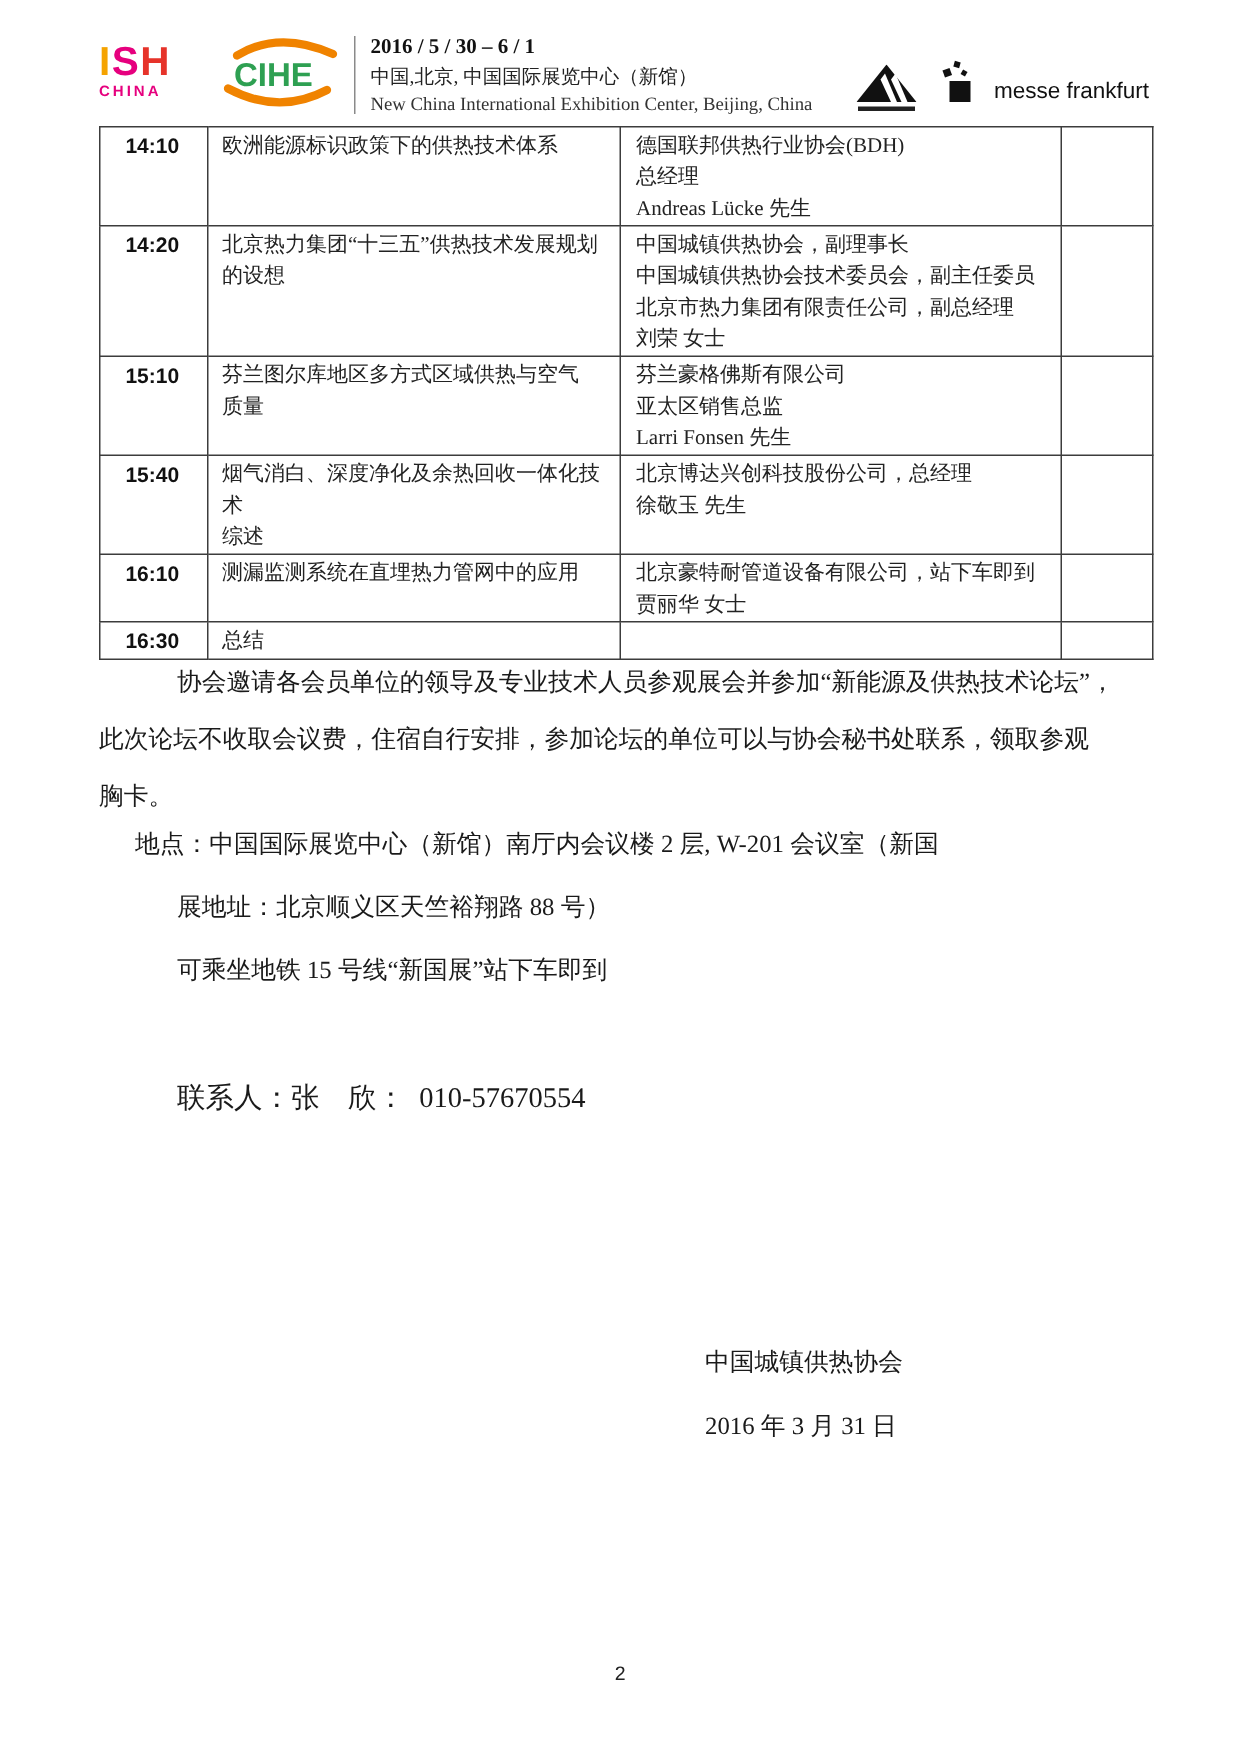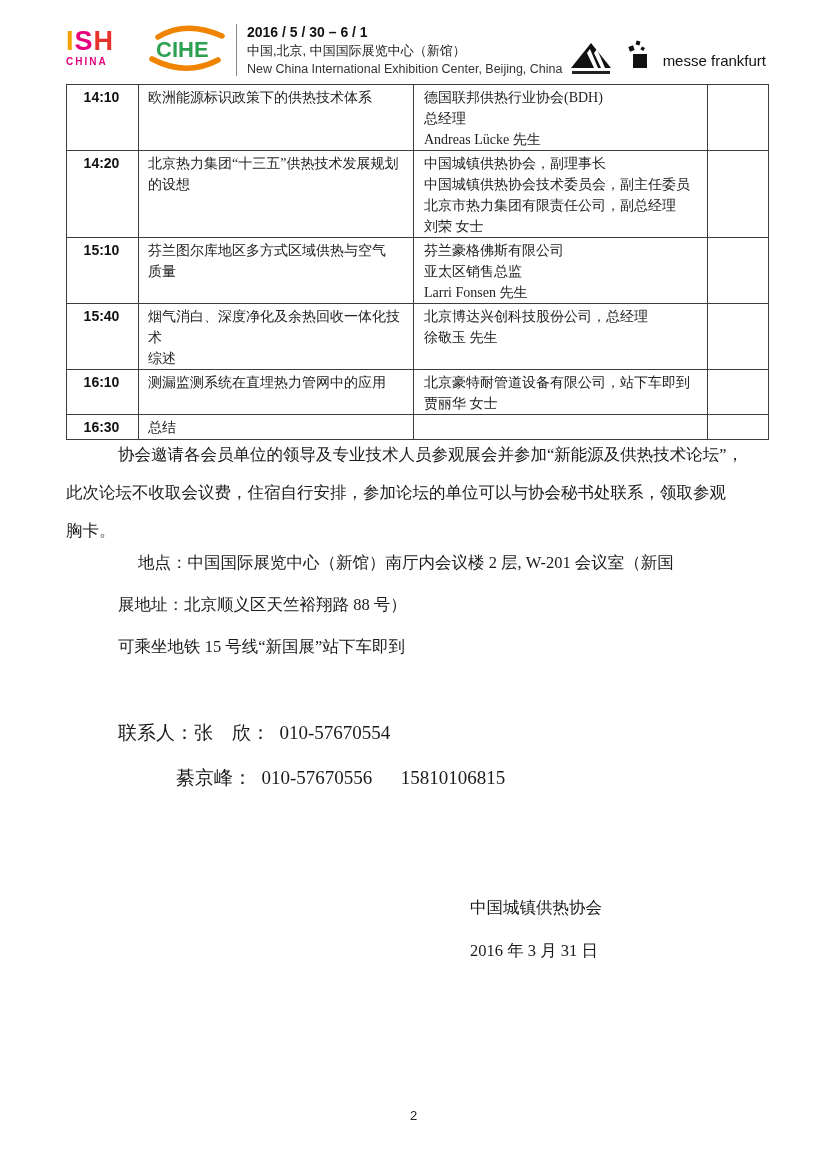--- a/index.html
+++ b/index.html
@@ -13,21 +13,21 @@
   
   .header { position:absolute; top:22px; left:66px; width:700px; height:60px; display:flex; align-items:flex-start; }
   .ish-logo { margin-top:6px; width:78px; }
   .ish-word { font-family:"Liberation Sans", sans-serif; font-weight:bold; font-size:27px; line-height:27px; letter-spacing:1px; }
   .ish-word .l-i { color:#F5A300; }
   .ish-word .l-s { color:#E6007E; }
   .ish-word .l-h { color:#E6332A; }
   .ish-china { font-family:"Liberation Sans", sans-serif; font-weight:bold; font-size:10px; letter-spacing:2px; color:#E6007E; margin-top:1px; }
   .cihe-logo { margin-top:2px; width:86px; height:50px; }
   .header-divider { width:1px; height:52px; background:#8a8a8a; margin:2px 10px 0 6px; }
-  .event-info { font-family:Liberation Sans, sans-serif; padding-top:1px; }
+  .event-info { font-family:Liberation Serif, serif; padding-top:1px; }
   .event-dates { font-weight:bold; font-size:14px; line-height:18px; color:#111; }
   .event-venue-cn { font-size:13px; line-height:19px; color:#222; }
   .event-venue-en { font-size:12.5px; line-height:18px; color:#333; }
   .header-spacer { flex:1; }
   .fair-logo { margin-top:21px; width:40px; height:32px; }
   .messe-logo { margin-top:17px; margin-left:14px; display:flex; align-items:flex-end; }
   .messe-label { font-family:"Liberation Sans", sans-serif; font-size:15px; color:#111; margin-left:8px; line-height:16px; }
 
   
   .agenda { position:absolute; top:84px; left:66px; border-collapse:collapse; table-layout:fixed; }
@@ -46,21 +46,21 @@
   .r1 td { height:65px; } .r2 td { height:86px; } .r3 td { height:65px; }
   .r4 td { height:44px; } .r5 td { height:45px; } .r6 td { height:25px; }
 
   
   .invitation {
     position:absolute; top:436px; left:66px; width:702px;
     font-size:16.5px; line-height:38px; white-space:pre-line; text-indent:52px; color:#1a1a1a;
   }
   .location { position:absolute; top:542px; left:66px; width:702px; font-size:16.5px; color:#1a1a1a; }
   .location .line { line-height:42px; white-space:pre-line; }
-  .loc-first { margin-left:72px; }
+  .loc-first { margin-left:24px; }
   .loc-cont { margin-left:52px; }
   .contacts { position:absolute; top:710px; left:66px; width:702px; font-size:19px; color:#1a1a1a; }
   .contacts .line { line-height:45px; white-space:pre; }
   .contact-first { margin-left:52px; }
   .contact-cont { margin-left:110px; }
   .signature { position:absolute; top:886px; left:470px; font-size:16.5px; color:#1a1a1a; }
   .signature .line { line-height:43px; }
 
   
   .footer { position:absolute; top:1108px; left:0; width:100%; text-align:center;
@@ -176,21 +176,20 @@
 胸卡。</div>
 
   <div class="location">
     <div class="line loc-first">地点：中国国际展览中心（新馆）南厅内会议楼 2 层, W-201 会议室（新国</div>
     <div class="line loc-cont">展地址：北京顺义区天竺裕翔路 88 号）</div>
     <div class="line loc-cont">可乘坐地铁 15 号线“新国展”站下车即到</div>
   </div>
 
   <div class="contacts">
     <div class="line contact-first">联系人：张　欣：  010-57670554</div>
-    <div class="line contact-cont">綦京峰：  010-57670556      15810106815</div>
   </div>
 
   <div class="signature">
     <div class="line">中国城镇供热协会</div>
     <div class="line">2016 年 3 月 31 日</div>
   </div>
 
   <div class="footer">
     <span>2</span>
   </div>

